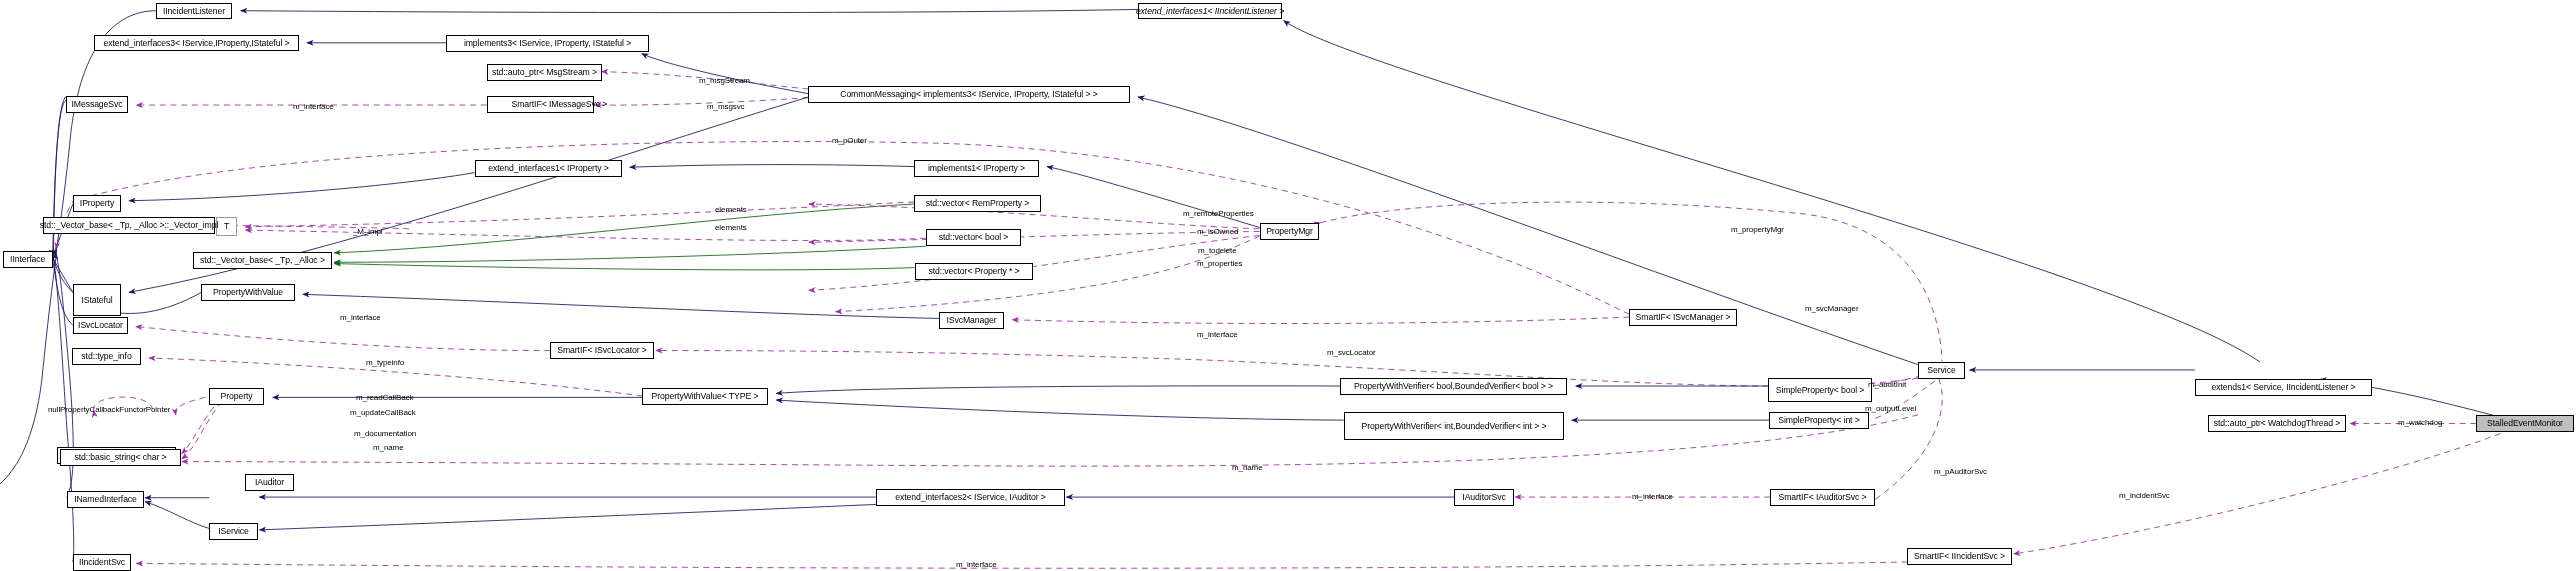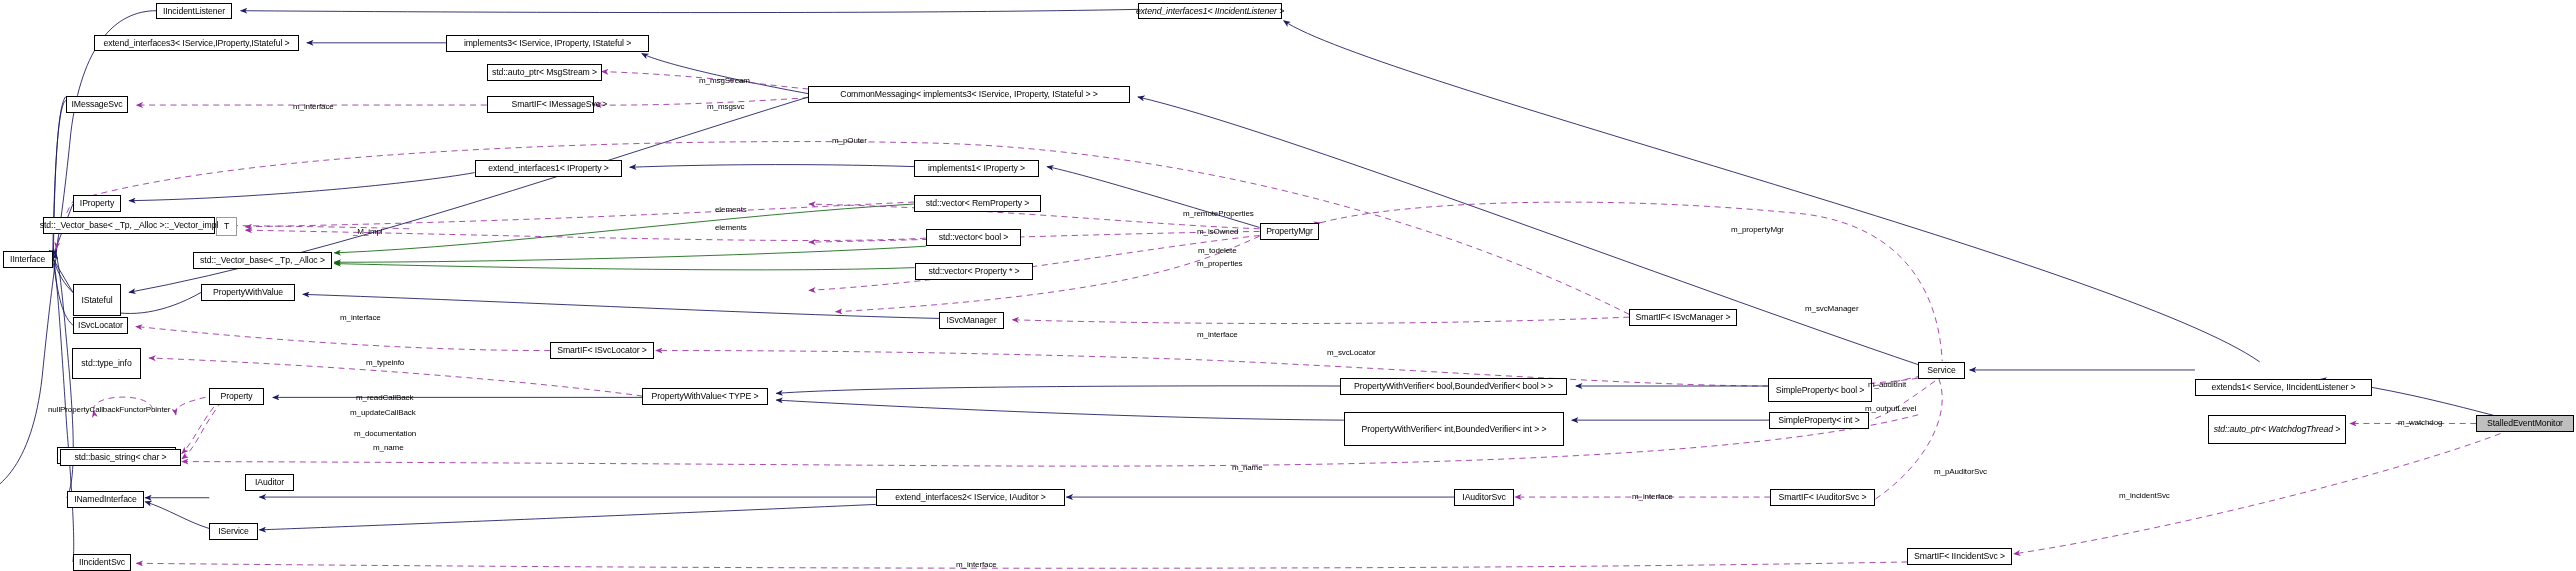--- a/index.html
+++ b/index.html
@@ -215,32 +215,32 @@
       <div class="node" style="left: 2.7px; top: 251px; width: 50px; height: 16.7px;">IInterface</div>
       <div class="node" style="left: 193px; top: 252px; width: 139px; height: 16.7px;">std::_Vector_base&lt; _Tp, _Alloc &gt;</div>
       <div class="node" style="left: 926px; top: 229px; width: 95px; height: 16.7px;">std::vector&lt; bool &gt;</div>
       <div class="node" style="left: 915px; top: 263px; width: 118px; height: 16.7px;">std::vector&lt; Property * &gt;</div>
       <div class="node" style="left: 73px; top: 284px; width: 48px; height: 32px;">IStateful</div>
       <div class="node" style="left: 201px; top: 284px; width: 94px; height: 16.7px;">PropertyWithValue</div>
       <div class="node" style="left: 1260px; top: 223px; width: 59px; height: 16.7px;">PropertyMgr</div>
       <div class="node" style="left: 73px; top: 317px; width: 55px; height: 16.7px;">ISvcLocator</div>
       <div class="node" style="left: 939px; top: 312px; width: 65px; height: 16.7px;">ISvcManager</div>
       <div class="node" style="left: 1629px; top: 309px; width: 108px; height: 16.7px;">SmartIF&lt; ISvcManager &gt;</div>
-      <div class="node" style="left: 72px; top: 348px; width: 69px; height: 31px;">std::type_info</div>
+      <div class="node" style="left: 72px; top: 348px; width: 69px; height: 17px;">std::type_info</div>
       <div class="node" style="left: 550px; top: 342px; width: 104px; height: 16.7px;">SmartIF&lt; ISvcLocator &gt;</div>
       <div class="node" style="left: 1918px; top: 362px; width: 47px; height: 16.7px;">Service</div>
       <div class="node" style="left: 2195px; top: 379px; width: 177px; height: 16.7px;">extends1&lt; Service, IIncidentListener &gt;</div>
       <div class="node" style="left: 57px; top: 411px; width: 119px; height: 16.7px; margin-top: 36px;">PropertyCallbackFunctor</div>
       <div class="node" style="left: 209px; top: 388px; width: 55px; height: 16.7px;">Property</div>
       <div class="node" style="left: 642px; top: 388px; width: 126px; height: 16.7px;">PropertyWithValue&lt; TYPE &gt;</div>
       <div class="node" style="left: 1340px; top: 378px; width: 227px; height: 16.7px;">PropertyWithVerifier&lt; bool,BoundedVerifier&lt; bool &gt; &gt;</div>
-      <div class="node" style="left: 1344px; top: 412px; width: 220px; height: 34px;">PropertyWithVerifier&lt; int,BoundedVerifier&lt; int &gt; &gt;</div>
+      <div class="node" style="left: 1344px; top: 412px; width: 220px; height: 28px;">PropertyWithVerifier&lt; int,BoundedVerifier&lt; int &gt; &gt;</div>
       <div class="node" style="left: 1768px; top: 378px; width: 104px; height: 24px;">SimpleProperty&lt; bool &gt;</div>
       <div class="node" style="left: 1769px; top: 412px; width: 100px; height: 16.7px;">SimpleProperty&lt; int &gt;</div>
-      <div class="node" style="left: 2208px; top: 415px; width: 138px; height: 29px; font-style: italic;">std::auto_ptr&lt; WatchdogThread &gt;</div>
+      <div class="node" style="left: 2208px; top: 415px; width: 138px; height: 17px;">std::auto_ptr&lt; WatchdogThread &gt;</div>
       <div class="node highlight" style="left: 2476px; top: 415px; width: 98px; height: 16.7px;">StalledEventMonitor</div>
       <div class="node" style="left: 60px; top: 449px; width: 121px; height: 16.7px;">std::basic_string&lt; char &gt;</div>
       <div class="node" style="left: 67px; top: 491px; width: 77px; height: 16.7px;">INamedInterface</div>
       <div class="node" style="left: 209px; top: 474px; width: 49px; height: 16.7px; margin-left: 36px;">IAuditor</div>
       <div class="node" style="left: 876px; top: 489px; width: 189px; height: 16.7px;">extend_interfaces2&lt; IService, IAuditor &gt;</div>
       <div class="node" style="left: 1454px; top: 489px; width: 60px; height: 16.7px;">IAuditorSvc</div>
       <div class="node" style="left: 1770px; top: 489px; width: 105px; height: 16.7px;">SmartIF&lt; IAuditorSvc &gt;</div>
       <div class="node" style="left: 209px; top: 523px; width: 49px; height: 16.7px;">IService</div>
       <div class="node" style="left: 73px; top: 554px; width: 58px; height: 16.7px;">IIncidentSvc</div>
       <div class="node" style="left: 1907px; top: 548px; width: 105px; height: 16.7px;">SmartIF&lt; IIncidentSvc &gt;</div>

